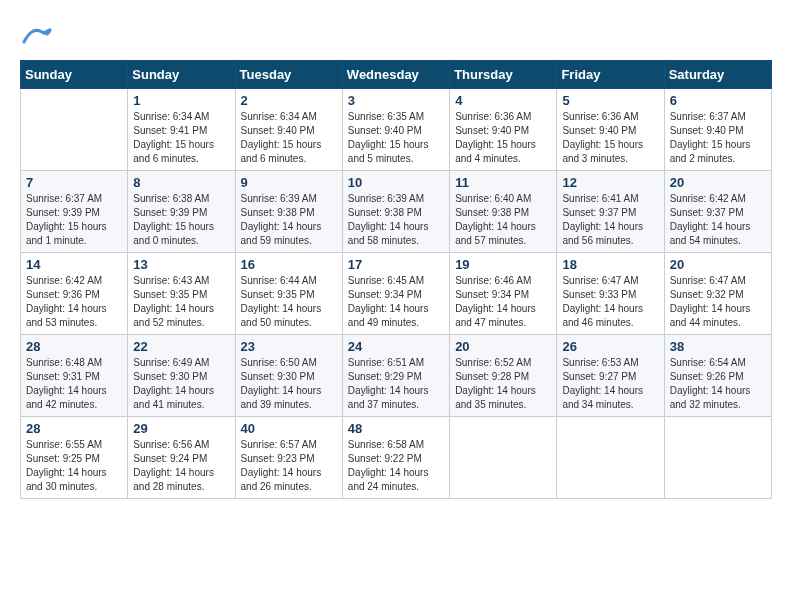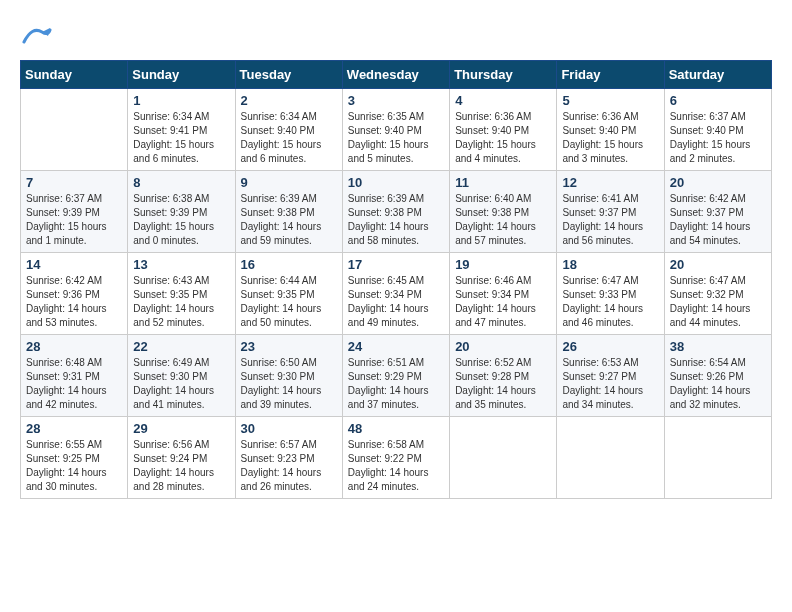--- a/index.html
+++ b/index.html
@@ -245,21 +245,21 @@
       <tr>
         <td>
           <span class="day-num">28</span>
           <div class="day-info">Sunrise: 6:55 AM<br>Sunset: 9:25 PM<br>Daylight: 14 hours<br>and 30 minutes.</div>
         </td>
         <td>
           <span class="day-num">29</span>
           <div class="day-info">Sunrise: 6:56 AM<br>Sunset: 9:24 PM<br>Daylight: 14 hours<br>and 28 minutes.</div>
         </td>
         <td>
-          <span class="day-num">30</span>
+          <span class="day-num">40</span>
           <div class="day-info">Sunrise: 6:57 AM<br>Sunset: 9:23 PM<br>Daylight: 14 hours<br>and 26 minutes.</div>
         </td>
         <td>
           <span class="day-num">48</span>
           <div class="day-info">Sunrise: 6:58 AM<br>Sunset: 9:22 PM<br>Daylight: 14 hours<br>and 24 minutes.</div>
         </td>
         <td class="empty-cell"></td>
         <td class="empty-cell"></td>
         <td class="empty-cell"></td>
       </tr>

